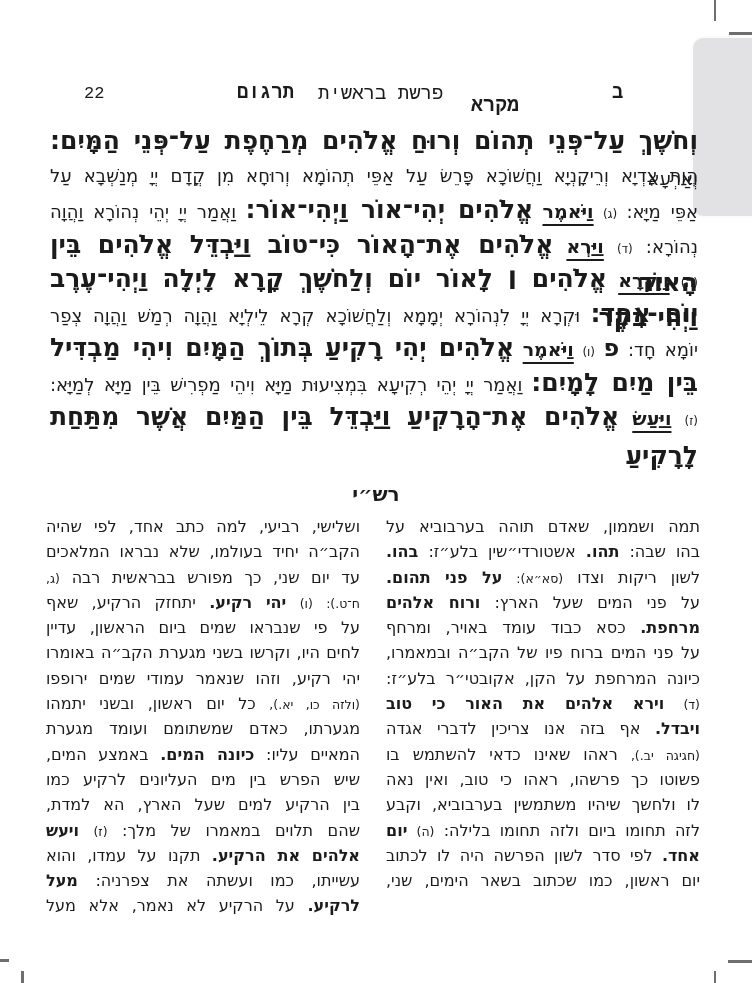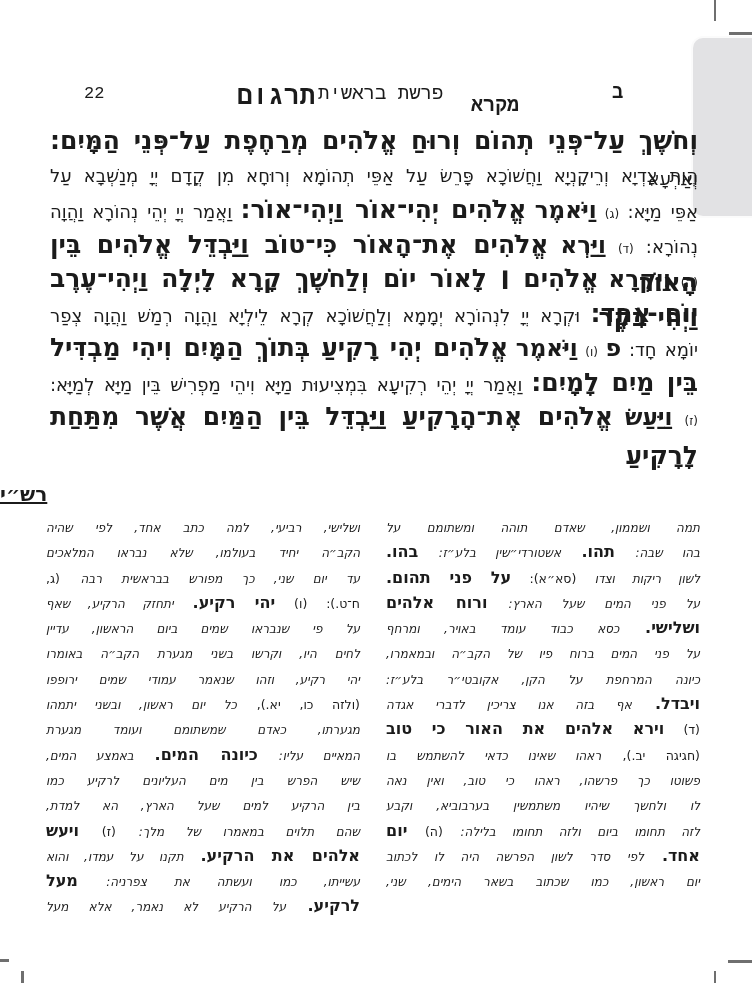--- a/index.html
+++ b/index.html
@@ -24,51 +24,51 @@
   
   .scroll-thumb{
     position:absolute;left:693px;top:38px;width:70px;height:178px;
     background:var(--scrollbar-thumb);border-radius:10px;
     box-shadow:0 0 0 2px #fbfbfb;
   }
   
   .header{position:absolute;top:0;left:0;right:0;height:115px;}
   .header span{position:absolute;white-space:nowrap;font-family:Liberation Mono, monospace;}
   .pgnum{left:84px;top:84px;font-size:17px;font-family:"DejaVu Serif", serif;}
-  .h-targum{left:237px;top:82px;font-size:26px;font-weight:bold;}
+  .h-targum{left:237px;top:82px;font-size:19px;font-weight:bold;}
   .h-parsha{left:318px;top:83px;font-size:19px;}
   .h-mikra{left:471px;top:94px;font-size:20px;font-weight:bold;}
   .h-letter{left:612px;top:82px;font-size:19px;font-weight:bold;}
   
   .scripture{
     position:absolute;top:124px;left:50px;width:648px;direction:rtl;
   }
   .scripture .tline{
     text-align:justify;text-align-last:justify;line-height:34.5px;height:34.5px;
   }
   .seg-big{font-size:25px;font-weight:bold;margin-top:12px;}
-  .seg-bigu{font-size:23px;font-weight:bold;text-decoration-thickness:1.5px;text-underline-offset:6px;}
+  .seg-bigu{font-size:19px;font-weight:bold;text-decoration:underline;text-decoration-thickness:1.5px;text-underline-offset:6px;}
   .seg-small{font-size:18px;}
   .seg-marker{font-size:12px;}
   .seg-pe{font-size:24px;font-weight:bold;}
   
   .rashi-title{
-    position:absolute;top:482px;left:0;right:0;text-align:left;
-    font-size:20px;font-weight:bold;text-decoration:underline;
+    position:absolute;top:482px;left:0;right:0;text-align:center;
+    font-size:20px;font-weight:bold;
   }
   .rashi-cols{
     position:absolute;top:514px;left:46px;right:52px;
     display:flex;direction:rtl;gap:26px;
   }
   .rcol{flex:1;direction:rtl;}
   .rcol .tline{
     text-align:justify;text-align-last:justify;line-height:25.3px;height:25.3px;
     font-size:16px;
   }
-  .seg-r{font-size:12px;font-style:italic;}
+  .seg-r{font-size:16px;}
   .seg-b{font-size:16px;font-weight:bold;}
   .seg-s{font-size:12.5px;}
 </style>
 </head>
 <body>
 
 <div class="page">
 
   <div class="crop tv"></div>
   <div class="crop th"></div>
@@ -96,29 +96,29 @@
       <div class="tline"><span class="seg-big">יוֹם אֶחָד:</span> <span class="seg-small">וּקְרָא יְיָ לִנְהוֹרָא יְמָמָא וְלַחֲשׁוֹכָא קְרָא לֵילְיָא וַהֲוָה רְמַשׁ וַהֲוָה צְפַר</span></div>
       <div class="tline"><span class="seg-small">יוֹמָא חָד:</span> <span class="seg-pe">פ</span> <span class="seg-marker">(ו)</span> <span class="seg-bigu">וַיֹּאמֶר</span> <span class="seg-big">אֱלֹהִים יְהִי רָקִיעַ בְּתוֹךְ הַמָּיִם וִיהִי מַבְדִּיל</span></div>
       <div class="tline"><span class="seg-big">בֵּין מַיִם לָמָיִם:</span> <span class="seg-small">וַאֲמַר יְיָ יְהֵי רְקִיעָא בִּמְצִיעוּת מַיָּא וִיהֵי מַפְרִישׁ בֵּין מַיָּא לְמַיָּא:</span></div>
       <div class="tline"><span class="seg-marker">(ז)</span> <span class="seg-bigu">וַיַּעַשׂ</span> <span class="seg-big">אֱלֹהִים אֶת־הָרָקִיעַ וַיַּבְדֵּל בֵּין הַמַּיִם אֲשֶׁר מִתַּחַת לָרָקִיעַ</span></div>
     </div>
 
   <div class="rashi-title">רש״י</div>
 
   <div class="rashi-cols">
     <div class="rcol" id="rashi-right">
-        <div class="tline"><span class="seg-r">תמה ושממון, שאדם תוהה ומשתומם על</span></div>
+        <div class="tline"><span class="seg-r">תמה ושממון, שאדם תוהה בערבוביא על</span></div>
         <div class="tline"><span class="seg-r">בהו שבה:</span> <span class="seg-b">תהו.</span> <span class="seg-r">אשטורדי״שין בלע״ז:</span> <span class="seg-b">בהו.</span></div>
         <div class="tline"><span class="seg-r">לשון ריקות וצדו</span> <span class="seg-s">(סא״א):</span> <span class="seg-b">על פני תהום.</span></div>
         <div class="tline"><span class="seg-r">על פני המים שעל הארץ:</span> <span class="seg-b">ורוח אלהים</span></div>
-        <div class="tline"><span class="seg-b">ושלישי.</span> <span class="seg-r">כסא כבוד עומד באויר, ומרחף</span></div>
+        <div class="tline"><span class="seg-b">מרחפת.</span> <span class="seg-r">כסא כבוד עומד באויר, ומרחף</span></div>
         <div class="tline"><span class="seg-r">על פני המים ברוח פיו של הקב״ה ובמאמרו,</span></div>
         <div class="tline"><span class="seg-r">כיונה המרחפת על הקן, אקובטי״ר בלע״ז:</span></div>
+        <div class="tline"><span class="seg-s">(ד)</span> <span class="seg-b">וירא אלהים את האור כי טוב</span></div>
         <div class="tline"><span class="seg-b">ויבדל.</span> <span class="seg-r">אף בזה אנו צריכין לדברי אגדה</span></div>
-        <div class="tline"><span class="seg-s">(ד)</span> <span class="seg-b">וירא אלהים את האור כי טוב</span></div>
         <div class="tline"><span class="seg-s">(חגיגה יב.),</span> <span class="seg-r">ראהו שאינו כדאי להשתמש בו</span></div>
         <div class="tline"><span class="seg-r">פשוטו כך פרשהו, ראהו כי טוב, ואין נאה</span></div>
         <div class="tline"><span class="seg-r">לו ולחשך שיהיו משתמשין בערבוביא, וקבע</span></div>
         <div class="tline"><span class="seg-r">לזה תחומו ביום ולזה תחומו בלילה:</span> <span class="seg-s">(ה)</span> <span class="seg-b">יום</span></div>
         <div class="tline"><span class="seg-b">אחד.</span> <span class="seg-r">לפי סדר לשון הפרשה היה לו לכתוב</span></div>
         <div class="tline"><span class="seg-r">יום ראשון, כמו שכתוב בשאר הימים, שני,</span></div>
       </div>
     <div class="rcol" id="rashi-left">
         <div class="tline"><span class="seg-r">ושלישי, רביעי, למה כתב אחד, לפי שהיה</span></div>
         <div class="tline"><span class="seg-r">הקב״ה יחיד בעולמו, שלא נבראו המלאכים</span></div>

